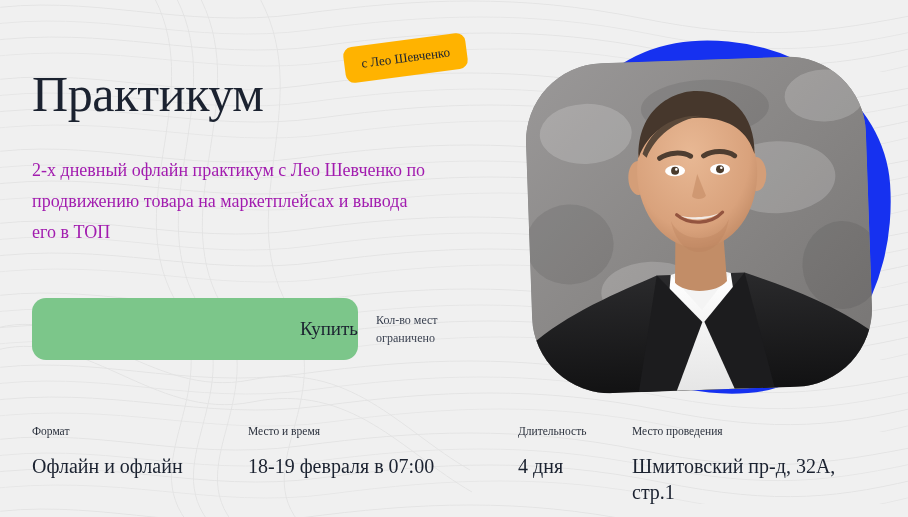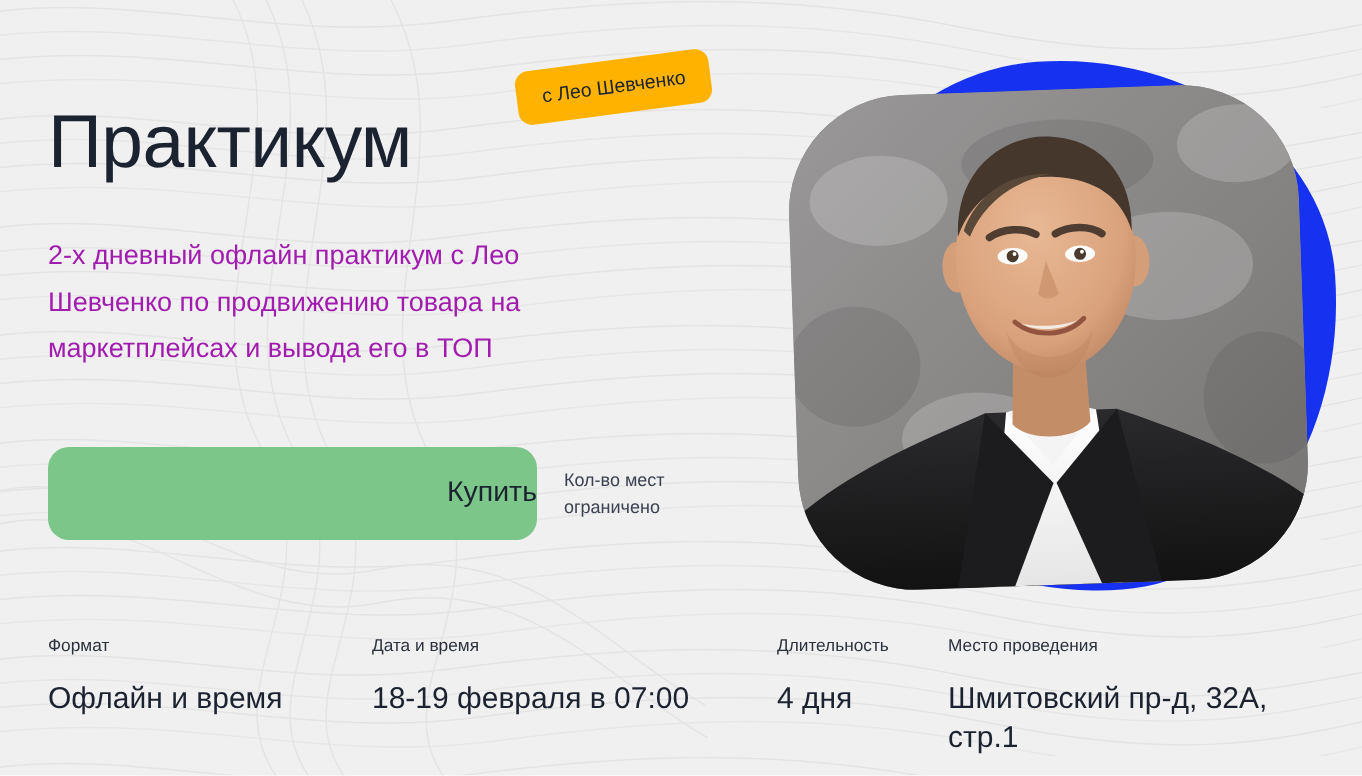--- a/index.html
+++ b/index.html
@@ -9,21 +9,21 @@
     background: #ffffff;
   }
   * { box-sizing: border-box; }
 
   .page {
     position: relative;
     width: 908px;
     height: 517px;
     overflow: hidden;
     background: #f0f0f0;
-    font-family: Liberation Sans, sans-serif;
+    font-family: Liberation Serif, serif;
     -webkit-font-smoothing: antialiased;
   }
 
   
   .bg-texture {
     position: absolute;
     inset: 0;
     z-index: 0;
     pointer-events: none;
   }
@@ -290,24 +290,24 @@
       <button class="buy-button">Купить</button>
       <div class="seats-note">Кол-во мест ограничено</div>
     </div>
   </div>
 
   <div class="badge">с Лео Шевченко</div>
 
   <div class="facts">
     <div class="fact fact-0">
       <div class="fact-label">Формат</div>
-      <div class="fact-value">Офлайн и время</div>
+      <div class="fact-value">Офлайн и офлайн</div>
     </div>
     <div class="fact fact-1">
-      <div class="fact-label">Дата и время</div>
+      <div class="fact-label">Место и время</div>
       <div class="fact-value">18-19 февраля в 07:00</div>
     </div>
     <div class="fact fact-2">
       <div class="fact-label">Длительность</div>
       <div class="fact-value">4 дня</div>
     </div>
     <div class="fact fact-3">
       <div class="fact-label">Место проведения</div>
       <div class="fact-value">Шмитовский пр-д, 32А, стр.1</div>
     </div>

